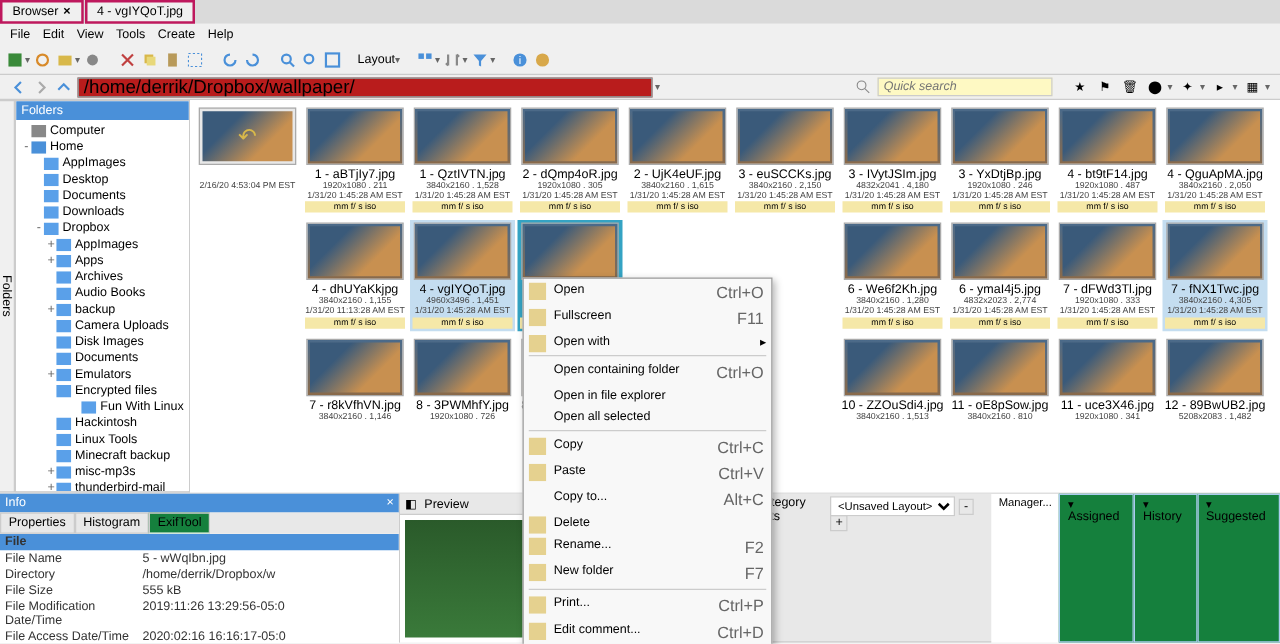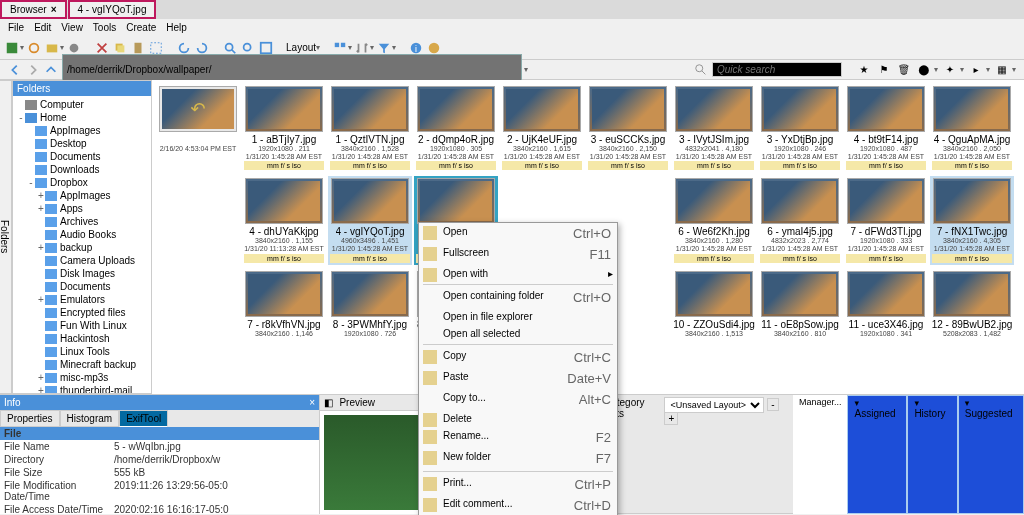--- a/index.html
+++ b/index.html
@@ -8,22 +8,22 @@
 .tab { padding:2px 8px; background:#f0f0f0; border:2px solid #be185d; margin-right:1px; display:flex; align-items:center; gap:4px; }
 .tab .x { font-weight:bold; cursor:pointer; }
 .menubar { height:17px; background:#f0f0f0; display:flex; gap:2px; padding:0 4px; align-items:center; }
 .menubar span { padding:1px 4px; cursor:pointer; }
 .toolbar { height:24px; background:#f0f0f0; display:flex; align-items:center; gap:2px; padding:0 4px; border-bottom:1px solid #ccc; }
 .tbtn { width:16px; height:16px; display:flex; align-items:center;justify-content:center; cursor:pointer; }
 .tbtn svg{width:14px;height:14px}
 .dd{font-size:8px;margin-left:-2px;color:#666}
 .addrbar{height:20px;background:#f0f0f0;display:flex;align-items:center;padding:0 8px;gap:4px;border-bottom:1px solid #ccc}
 .addrbar .nav{width:14px;height:14px;cursor:pointer}
-.addrinput{flex:0 0 460px;height:32px;border:1px solid #8aa;background:#737373;padding:0 4px;font-size:10px}
-.searchinput{width:130px;height:15px;border:1px solid #ccc;background:#000000;padding:0 4px;font-size:10px;color:#888;font-style:italic}
+.addrinput{flex:0 0 460px;height:16px;border:1px solid #8aa;background:#b91c1c;padding:0 4px;font-size:15px}
+.searchinput{width:140px;height:15px;border:1px solid #ccc;background:#fef9c3;padding:0 4px;font-size:10px;color:#888;font-style:italic}
 .main{display:flex;height:314px}
 .sidetabs{width:12px;background:#e8e8e8;display:flex;flex-direction:column;writing-mode:vertical-rl;font-size:9px}
 .sidetabs div{padding:4px 1px;border:1px solid #ccc;background:#f0f0f0;cursor:pointer;text-align:center}
 .folders{width:140px;background:#fff;border:1px solid #ccc;overflow:auto;font-size:10px}
 .folders .hdr{background:#4a90d9;color:#fff;padding:2px 4px;font-size:10px}
 .tree{padding:2px}
 .tree-item{display:flex;align-items:center;padding:1px 2px;cursor:pointer;white-space:nowrap}
 .tree-ico{width:12px;height:10px;margin-right:3px;flex-shrink:0}
 .tree-exp{width:8px;text-align:center;color:#666;flex-shrink:0}
 .grid{flex:1;background:#fff;overflow:hidden;display:flex;flex-wrap:wrap;align-content:flex-start;padding:4px;gap:2px}
@@ -33,33 +33,33 @@
 .thumb{width:78px;height:46px;border:1px solid #aaa;background:linear-gradient(180deg,#4a6a8a,#8a6a4a);position:relative}
 .thumb::before{content:"";position:absolute;inset:2px;background:linear-gradient(135deg,#3a5a7a 30%,#c89050 70%)}
 .cell .fn{margin-top:2px;white-space:nowrap;overflow:hidden;text-overflow:ellipsis;max-width:82px}
 .cell .meta{font-size:7px;color:#444;line-height:1.1}
 .cell .bar{background:#f5e8a8;width:100%;font-size:7px;padding:1px 0;margin-top:1px}
 .bottom{height:120px;display:flex;border-top:1px solid #ccc}
 .info-pane{width:320px;background:#f8f8f8;border-right:1px solid #ccc;display:flex;flex-direction:column}
 .info-hdr{background:#4a90d9;color:#fff;padding:2px 4px;font-size:10px;display:flex;justify-content:space-between}
 .info-tabs{display:flex;background:#e8e8e8;font-size:9px}
 .info-tabs div{padding:2px 6px;border:1px solid #ccc;cursor:pointer}
-.info-tabs div.act{background:#0369a1;border-bottom:1px solid #fff}
+.info-tabs div.act{background:#15803d;border-bottom:1px solid #fff}
 .info-body{flex:1;overflow:auto;background:#fff}
 .info-row{display:flex;font-size:9px;padding:1px 4px}
 .info-row.h{background:#4a90d9;color:#fff;font-weight:bold}
 .info-row .k{flex:0 0 110px;color:#333}
 .info-row .v{flex:1;color:#333}
 .preview{flex:1;background:#fff;display:flex;flex-direction:column;position:relative}
 .preview .hdr{background:#e8e8e8;padding:2px 4px;font-size:9px;border-bottom:1px solid #ccc}
 .preview-img{flex:1;background:linear-gradient(180deg,#2a5a2a,#3a7a3a);margin:4px}
 .cat-pane{width:425px;background:#fff;display:flex;flex-direction:row;border-left:1px solid #ccc}
 .cat-pane .hdr{background:#e8e8e8;padding:2px 4px;font-size:9px;border-bottom:1px solid #ccc;display:flex;justify-content:space-between}
 .cat-row{padding:2px 6px;font-size:9px;cursor:pointer}
-.cat-acc{background:#1d4ed8;padding:2px 6px;font-size:9px;border:1px solid #ace}
+.cat-acc{background:#15803d;padding:2px 6px;font-size:9px;border:1px solid #ace}
 .layoutsel{font-size:9px;border:1px solid #ccc;padding:1px;background:#fff}
 .ctxmenu{position:absolute;left:418px;top:222px;width:200px;background:#f8f8f8;border:1px solid #999;box-shadow:2px 2px 6px rgba(0,0,0,.3);z-index:100;font-size:10px}
 .ctxitem{padding:3px 6px 3px 24px;display:flex;justify-content:space-between;cursor:pointer;position:relative}
 .ctxitem.hl{background:#701a75;color:#fff}
 .ctxitem .sc{color:#666;font-size:13px}
 .ctxitem.hl .sc{color:#dde}
 .ctxsep{height:1px;background:#ccc;margin:2px 4px}
 .ctxico{position:absolute;left:4px;width:14px;height:14px}
 .sub{position:absolute;right:4px}
 </style>
@@ -347,21 +347,21 @@
           </svg>
           <span>Emulators</span>
         </div>
         <div class="tree-item" style="padding-left: 22px;">
           <span class="tree-exp"></span>
           <svg class="tree-ico" viewBox="0 0 12 10">
             <rect width="12" height="10" fill="#5aa0e9"></rect>
           </svg>
           <span>Encrypted files</span>
         </div>
-        <div class="tree-item" style="padding-left: 22px;">
+        <div class="tree-item" style="padding-left: 22px; justify-content: flex-end;">
           <span class="tree-exp"></span>
           <svg class="tree-ico" viewBox="0 0 12 10">
             <rect width="12" height="10" fill="#5aa0e9"></rect>
           </svg>
           <span>Fun With Linux</span>
         </div>
         <div class="tree-item" style="padding-left: 22px;">
           <span class="tree-exp"></span>
           <svg class="tree-ico" viewBox="0 0 12 10">
             <rect width="12" height="10" fill="#5aa0e9"></rect>
@@ -689,21 +689,21 @@
         <rect width="14" height="14" fill="#d8b84a" opacity=".6"></rect>
       </svg>
       <span>Copy</span>
       <span class="sc">Ctrl+C</span>
     </div>
     <div class="ctxitem">
       <svg class="ctxico" viewBox="0 0 14 14">
         <rect width="14" height="14" fill="#d8b84a" opacity=".6"></rect>
       </svg>
       <span>Paste</span>
-      <span class="sc">Date+V</span>
+      <span class="sc">Ctrl+V</span>
     </div>
     <div class="ctxitem">
       <span>Copy to...</span>
       <span class="sc">Alt+C</span>
     </div>
     <div class="ctxitem">
       <svg class="ctxico" viewBox="0 0 14 14">
         <rect width="14" height="14" fill="#d8b84a" opacity=".6"></rect>
       </svg>
       <span>Delete</span>

